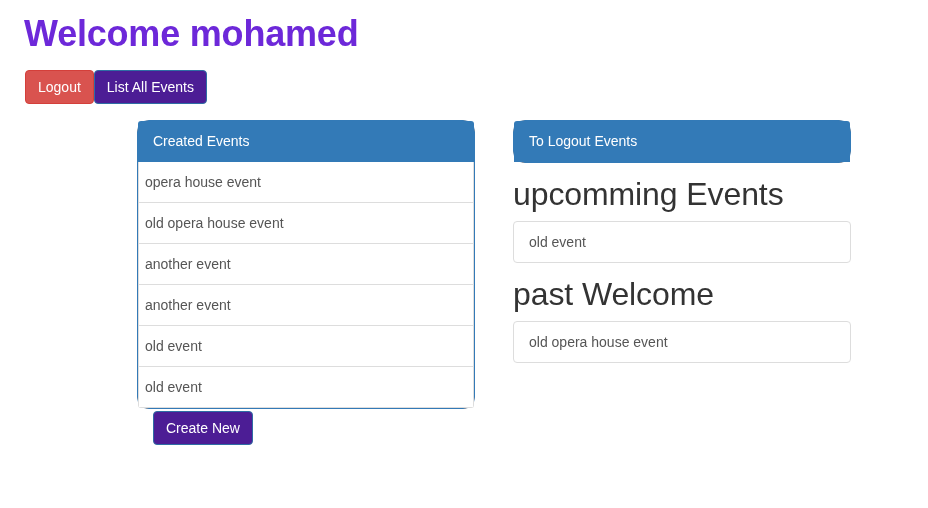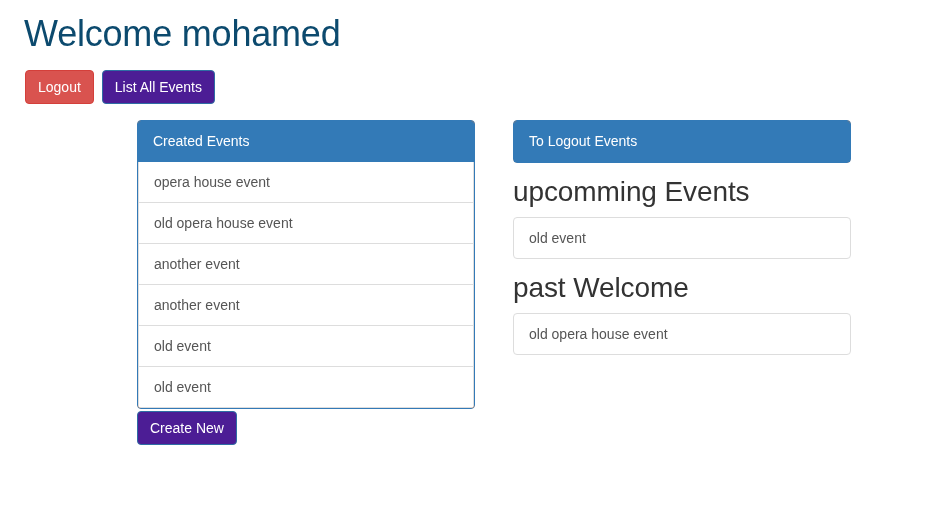--- a/index.html
+++ b/index.html
@@ -25,33 +25,32 @@
     box-sizing: border-box;
   }
 
   
   .page-title {
     position: absolute;
     left: 24px;
     top: 14px;
     margin: 0;
     font-size: 36px;
-    font-weight: 400;
+    font-weight: 700;
     line-height: 1.1;
-    color: #0c4a6e;
+    color: #6d28d9;
     letter-spacing: -0.2px;
     white-space: nowrap;
   }
 
   .btn-row {
     position: absolute;
     left: 25px;
     top: 70px;
     display: flex;
-    gap: 8px;
     align-items: flex-start;
   }
 
   .btn {
     display: inline-block;
     padding: 6px 12px;
     font-size: 14px;
     line-height: 1.428571429;
     font-family: "Liberation Sans", sans-serif;
     border: 1px solid transparent;
@@ -85,21 +84,21 @@
   .col {
     width: 338px;
     flex: 0 0 338px;
   }
 
   
   .panel {
     margin-bottom: 0;
     background-color: #f97316;
     border: 1px solid transparent;
-    border-radius: 4px;
+    border-radius: 12px;
     border-color: #337ab7;
     box-sizing: border-box;
   }
   .panel-heading {
     padding: 10px 15px;
     border-bottom: 1px solid transparent;
     border-top-left-radius: 3px;
     border-top-right-radius: 3px;
     color: #ffffff;
     background-color: #337ab7;
@@ -117,21 +116,21 @@
 
   
   .list-group {
     margin: 0;
     padding: 0;
     list-style: none;
   }
   .list-group-item {
     position: relative;
     display: block;
-    padding: 10px 15px;
+    padding: 10px 6px;
     margin-bottom: -1px;
     background-color: #ffffff;
     border: 1px solid #dddddd;
     color: #555555;
     font-size: 14px;
     box-sizing: border-box;
     text-decoration: none;
   }
   .list-group-item:first-child {
     border-top-left-radius: 4px;
@@ -159,26 +158,27 @@
   .panel-body-list {
     border: 1px solid #dddddd;
     border-top: 0;
     border-bottom-left-radius: 3px;
     border-bottom-right-radius: 3px;
     box-sizing: border-box;
   }
 
   .create-btn-wrap {
     margin-top: 2px;
+    margin-left: 16px;
   }
 
   
   .section-heading {
     margin: 14px 0 9px 0;
-    font-size: 28px;
+    font-size: 32px;
     font-weight: 500;
     line-height: 1.1;
     color: #333333;
     letter-spacing: -0.1px;
   }
   .section-heading:first-child {
     margin-top: 14px;
   }
   .standalone-list {
     margin: 0 0 0 0;

